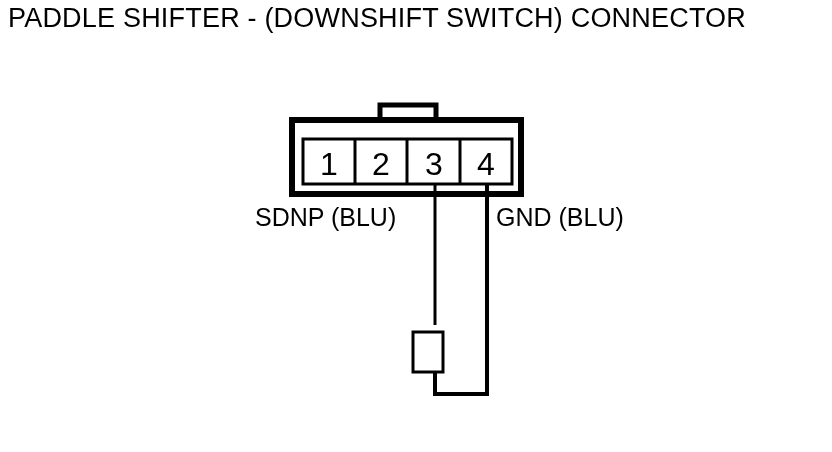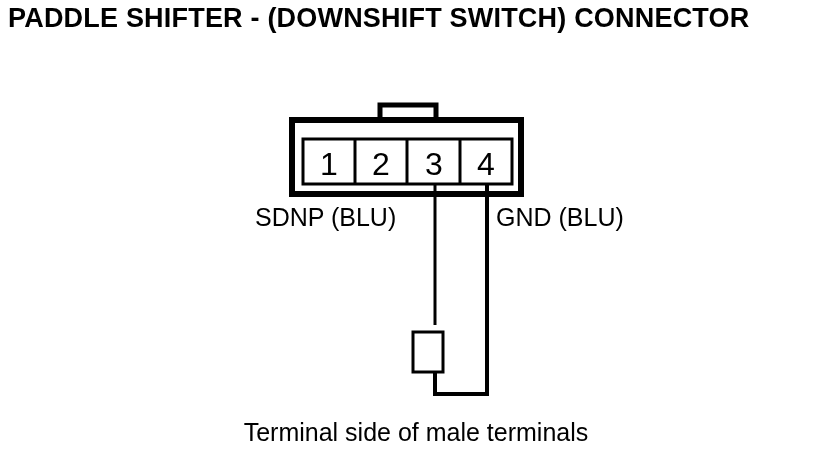--- a/index.html
+++ b/index.html
@@ -15,21 +15,21 @@
     background: #ffffff;
     overflow: hidden;
     font-family: "Liberation Sans", "DejaVu Sans", sans-serif;
     color: #000000;
   }
   #diagram-title {
     position: absolute;
     left: 8px;
     top: 2px;
     font-size: 27px;
-    font-weight: 700;
+    font-weight: 400;
     letter-spacing: 0.2px;
     white-space: nowrap;
     line-height: 32px;
   }
   #connector-svg {
     position: absolute;
     left: 0;
     top: 0;
   }
   .pin-number {
@@ -103,15 +103,14 @@
       <line x1="433" y1="394" x2="489" y2="394" stroke="#000000" stroke-width="4"></line>
 
       <line x1="487" y1="184" x2="487" y2="396" stroke="#000000" stroke-width="4"></line>
     </g>
   </svg>
 
   <div class="wire-label" id="label-pin4">GND (BLU)</div>
 
   <div class="wire-label" id="label-pin3">SDNP (BLU)</div>
 
-  <div id="diagram-caption">Terminal side of male terminals</div>
 
 </div>
 
 </body></html>

